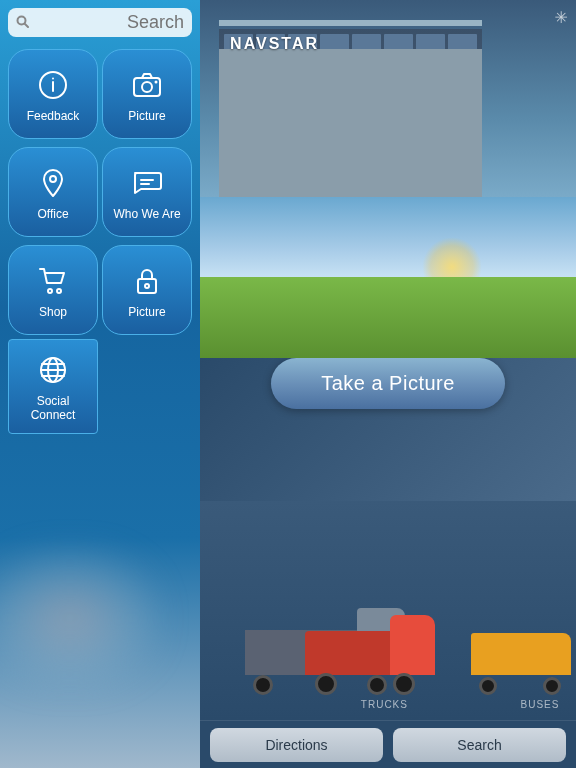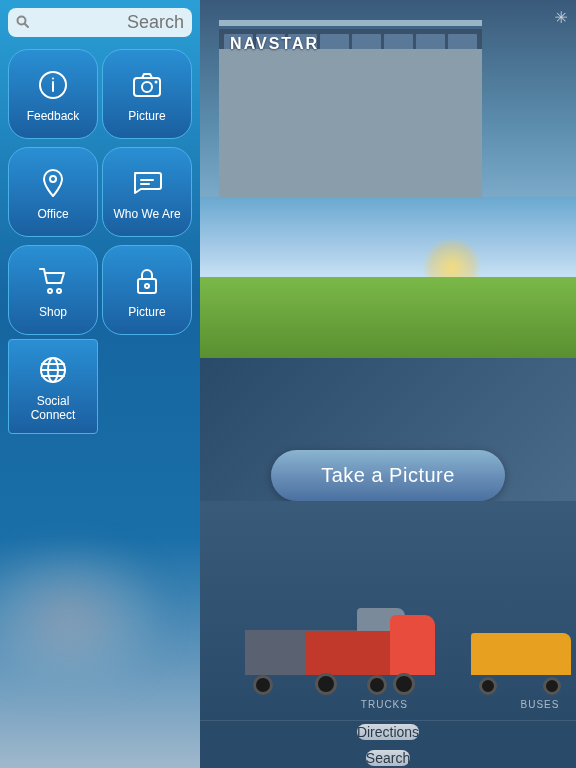--- a/index.html
+++ b/index.html
@@ -251,21 +251,21 @@
       bottom: 0; left: 0; right: 0;
       height: 50%;
       background: linear-gradient(180deg, #7ab848 0%, #5a9030 100%);
     }
 
     
     .panel-picture {
       flex: 0.8;
       background: linear-gradient(135deg, #2a4a6a 0%, #4a6a8a 100%);
       display: flex;
-      align-items: flex-end;
+      align-items: flex-start;
       justify-content: center;
       position: relative;
       overflow: hidden;
     }
     .picture-btn {
       background: linear-gradient(180deg, #8ab4d0 0%, #6a90b8 50%, #4a70a0 100%);
       border-radius: 30px;
       padding: 14px 50px;
       color: #fff;
       font-size: 20px;
@@ -395,21 +395,20 @@
     .bottom-bar {
       height: 48px;
       background: #2a4a6a;
       display: flex;
       align-items: center;
       justify-content: center;
       gap: 10px;
       padding: 6px 10px;
       border-top: 1px solid rgba(255,255,255,0.1);
       flex-shrink: 0;
-      flex-direction: column;
     }
     .bottom-btn {
       flex: 1;
       height: 34px;
       background: linear-gradient(180deg, #d0d8e0 0%, #b0bcc8 100%);
       border: none;
       border-radius: 8px;
       color: #2a3a4a;
       font-size: 14px;
       cursor: pointer;

